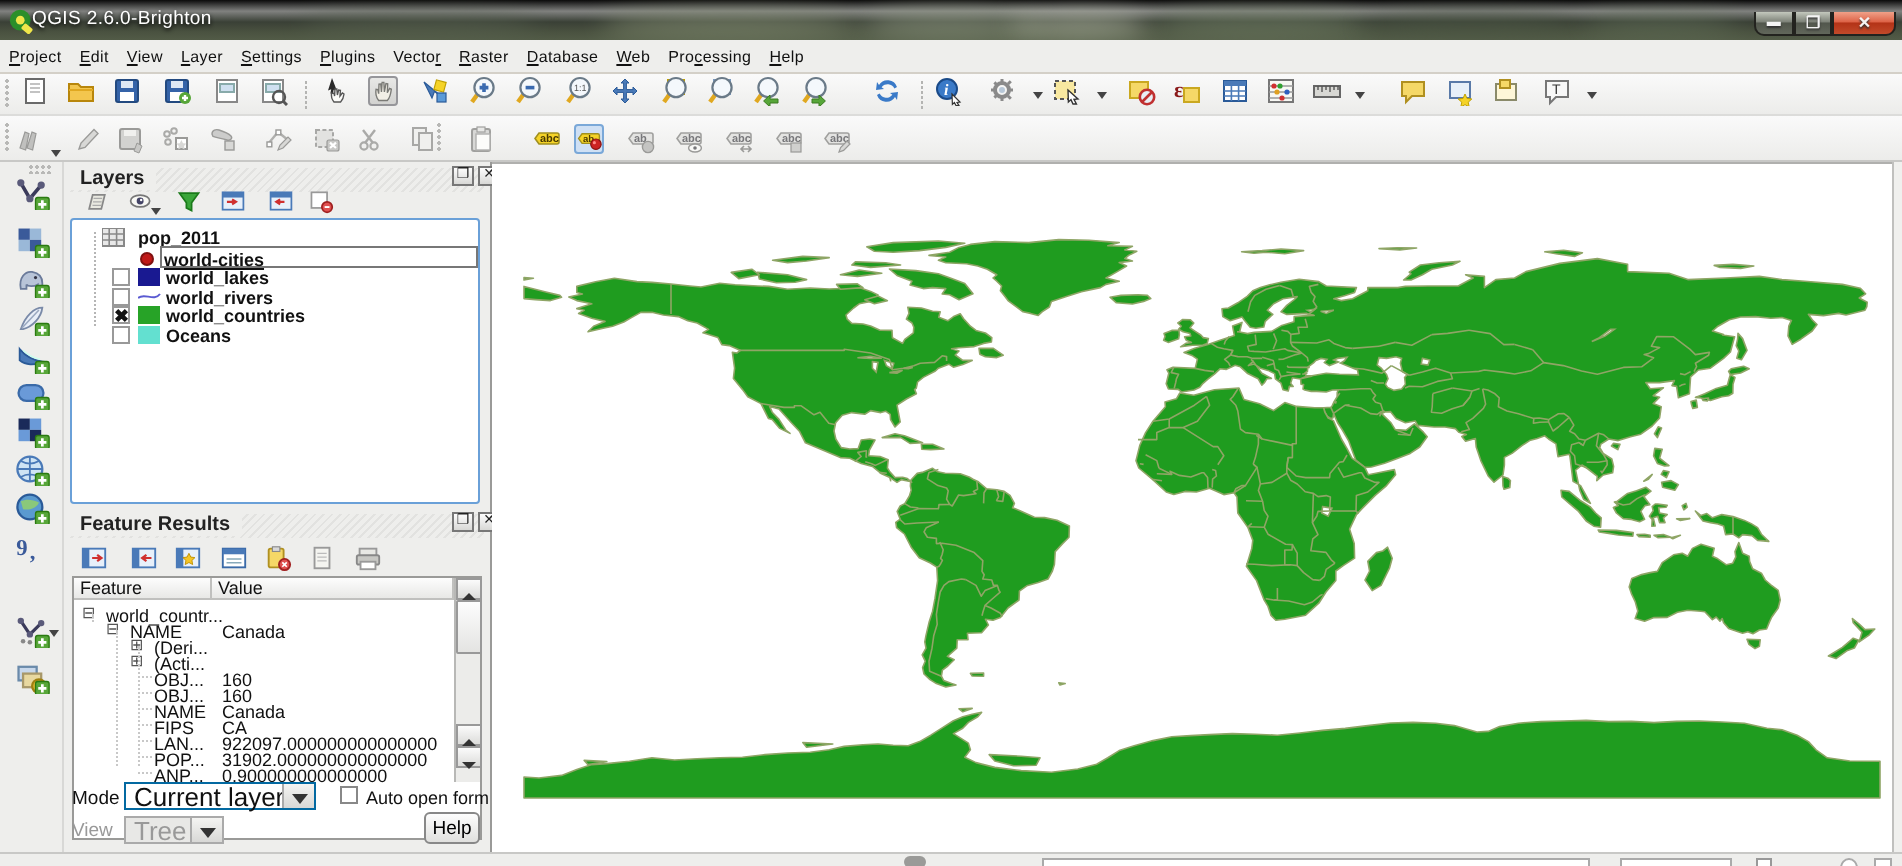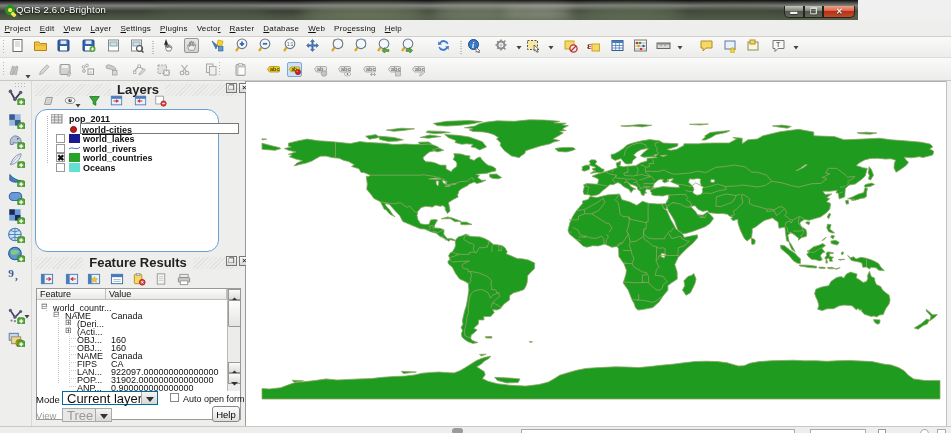--- a/index.html
+++ b/index.html
@@ -1,18 +1,18 @@
 <!DOCTYPE html>
 <html><head><meta charset="utf-8"><style>
 *{margin:0;padding:0;box-sizing:border-box}
 html,body{width:951px;height:433px;overflow:hidden;font-family:"Liberation Sans",sans-serif}
 body{position:relative;background:#f0f0f0}
 .abs{position:absolute}
 
-#title{left:0;top:0;width:858px;height:20px;background:linear-gradient(180deg,#0a0a0a 0%,#15171382 28%,#3a4036 55%,#4a5240 80%,#525b47 100%);overflow:hidden}
+#title{left:0;top:0;width:951px;height:20px;background:linear-gradient(180deg,#0a0a0a 0%,#15171382 28%,#3a4036 55%,#4a5240 80%,#525b47 100%);overflow:hidden}
 #title .blob{position:absolute;border-radius:50%;filter:blur(6px)}
 #qicon{left:4px;top:4px;width:14px;height:13px}
 #ttext{left:16px;top:4px;color:#fff;font-size:9.5px;text-shadow:0 1px 2px #000;letter-spacing:0.2px}
 #winbtn{right:3px;top:6px;width:71px;height:12px;display:flex}
 #winbtn .wb{width:20px;height:12px;border:1px solid #23231f;border-top:none;background:linear-gradient(180deg,#c3c8bd 0%,#7d8278 45%,#51564c 50%,#62675b 100%);position:relative}
 #winbtn .wb.cl{background:linear-gradient(180deg,#f0a088 0%,#dd6347 45%,#b33317 50%,#c34a2a 100%);border-bottom-right-radius:5px;width:32px}
 #winbtn .wb:first-child{border-bottom-left-radius:5px}
 .wbg{position:absolute;left:50%;top:50%;transform:translate(-50%,-50%);color:#f4f4f4;font-size:8px;font-weight:bold;line-height:8px;text-shadow:0 1px 1px #333}
 
 #menu{left:0;top:20px;width:951px;height:17px;background:#eeeeec;border-bottom:1px solid #d4d0c8;display:flex;align-items:center;font-size:8px;color:#111;letter-spacing:0.2px}
@@ -21,24 +21,24 @@
 
 #tb1{left:0;top:37px;width:951px;height:21px;background:linear-gradient(180deg,#fafafa,#ececea);border-bottom:1px solid #dcdcda}
 #tb2{left:0;top:58px;width:951px;height:23px;background:linear-gradient(180deg,#fafafa,#ececea);border-bottom:1px solid #c8c8c6}
 .ico{position:absolute;width:15px;height:15px}
 .sep{position:absolute;width:2px;height:15px;background-image:radial-gradient(circle,#b4b4b2 0.7px,transparent 0.8px);background-size:2.5px 2.5px}
 .hdl{position:absolute;width:3px;height:15px;background-image:radial-gradient(circle,#b8b8b6 0.8px,transparent 0.9px);background-size:3px 3px}
 
 #lbar{left:0;top:81px;width:32px;height:345px;background:#eeeeec;border-right:1px solid #d8d8d6}
 
 #dock{left:32px;top:81px;width:214px;height:345px;background:#eeeeec;border-right:1px solid #9a9a98}
-.dtitle{position:absolute;left:2px;width:208px;height:12px;font-size:13px;font-weight:bold;color:#222;text-align:center;line-height:11px;background-image:repeating-linear-gradient(135deg,#e2e2e0 0 1px,transparent 1px 3px)}
+.dtitle{position:absolute;left:2px;width:208px;height:12px;font-size:10px;font-weight:bold;color:#222;text-align:left;line-height:11px;background-image:repeating-linear-gradient(135deg,#e2e2e0 0 1px,transparent 1px 3px)}
 .dbtn{position:absolute;top:0;width:11px;height:10px;border:1px solid #777;background:linear-gradient(180deg,#fdfdfd,#d8d8d6);font-size:7px;line-height:8px;text-align:center;color:#222}
 
-#ltree{position:absolute;left:3px;top:28px;width:184px;height:143px;background:#fff;border:1px solid #6aa0d8;border-radius:12px}
+#ltree{position:absolute;left:3px;top:28px;width:205px;height:143px;background:#fff;border:1px solid #6aa0d8;border-radius:2px}
 .lrow{position:absolute;left:0;width:100%;height:10px;font-size:9px;font-weight:bold;color:#111;white-space:nowrap}
 .cb{position:absolute;width:9px;height:9px;border:1px solid #999;background:#fff}
 .sw{position:absolute;width:11px;height:9px}
 
 #itbl{position:absolute;left:4px;top:34px;width:205px;height:132px;background:#fff;border:1px solid #9a9a98}
 .irow{position:absolute;font-size:9px;color:#111;white-space:nowrap}
 .ihdr{position:absolute;height:11px;background:linear-gradient(180deg,#fdfdfd,#e8e8e6);border-right:1px solid #c0c0be;border-bottom:1px solid #c0c0be;font-size:9px;color:#111;padding-left:3px}
 
 #canvas{left:246px;top:81px;width:700px;height:345px;background:#fff;border-top:1px solid #b0b0ae}
 #rightedge{left:946px;top:81px;width:5px;height:345px;background:#f0f0ee;border-left:1px solid #c0c0be}

